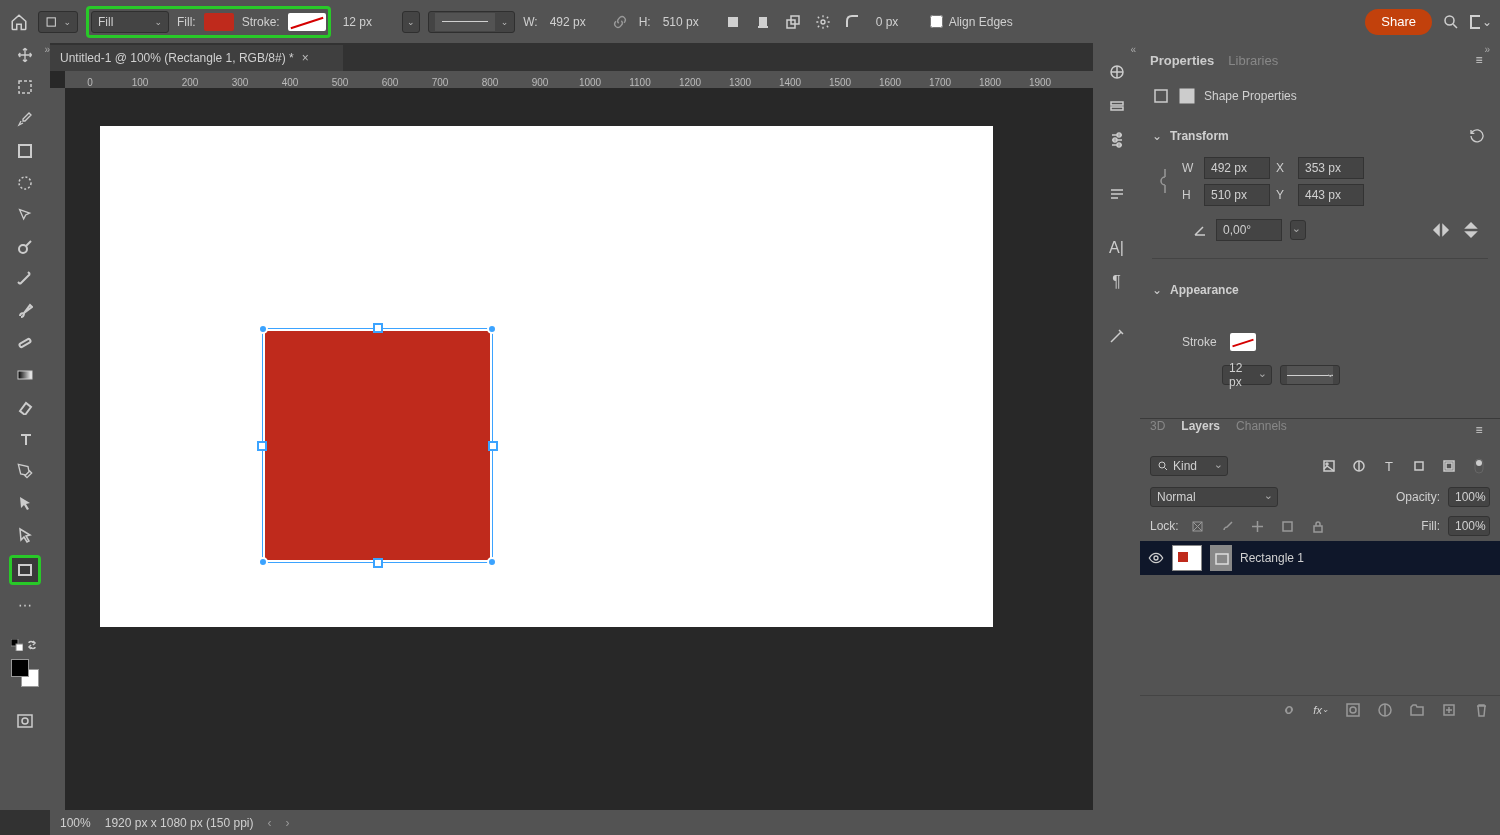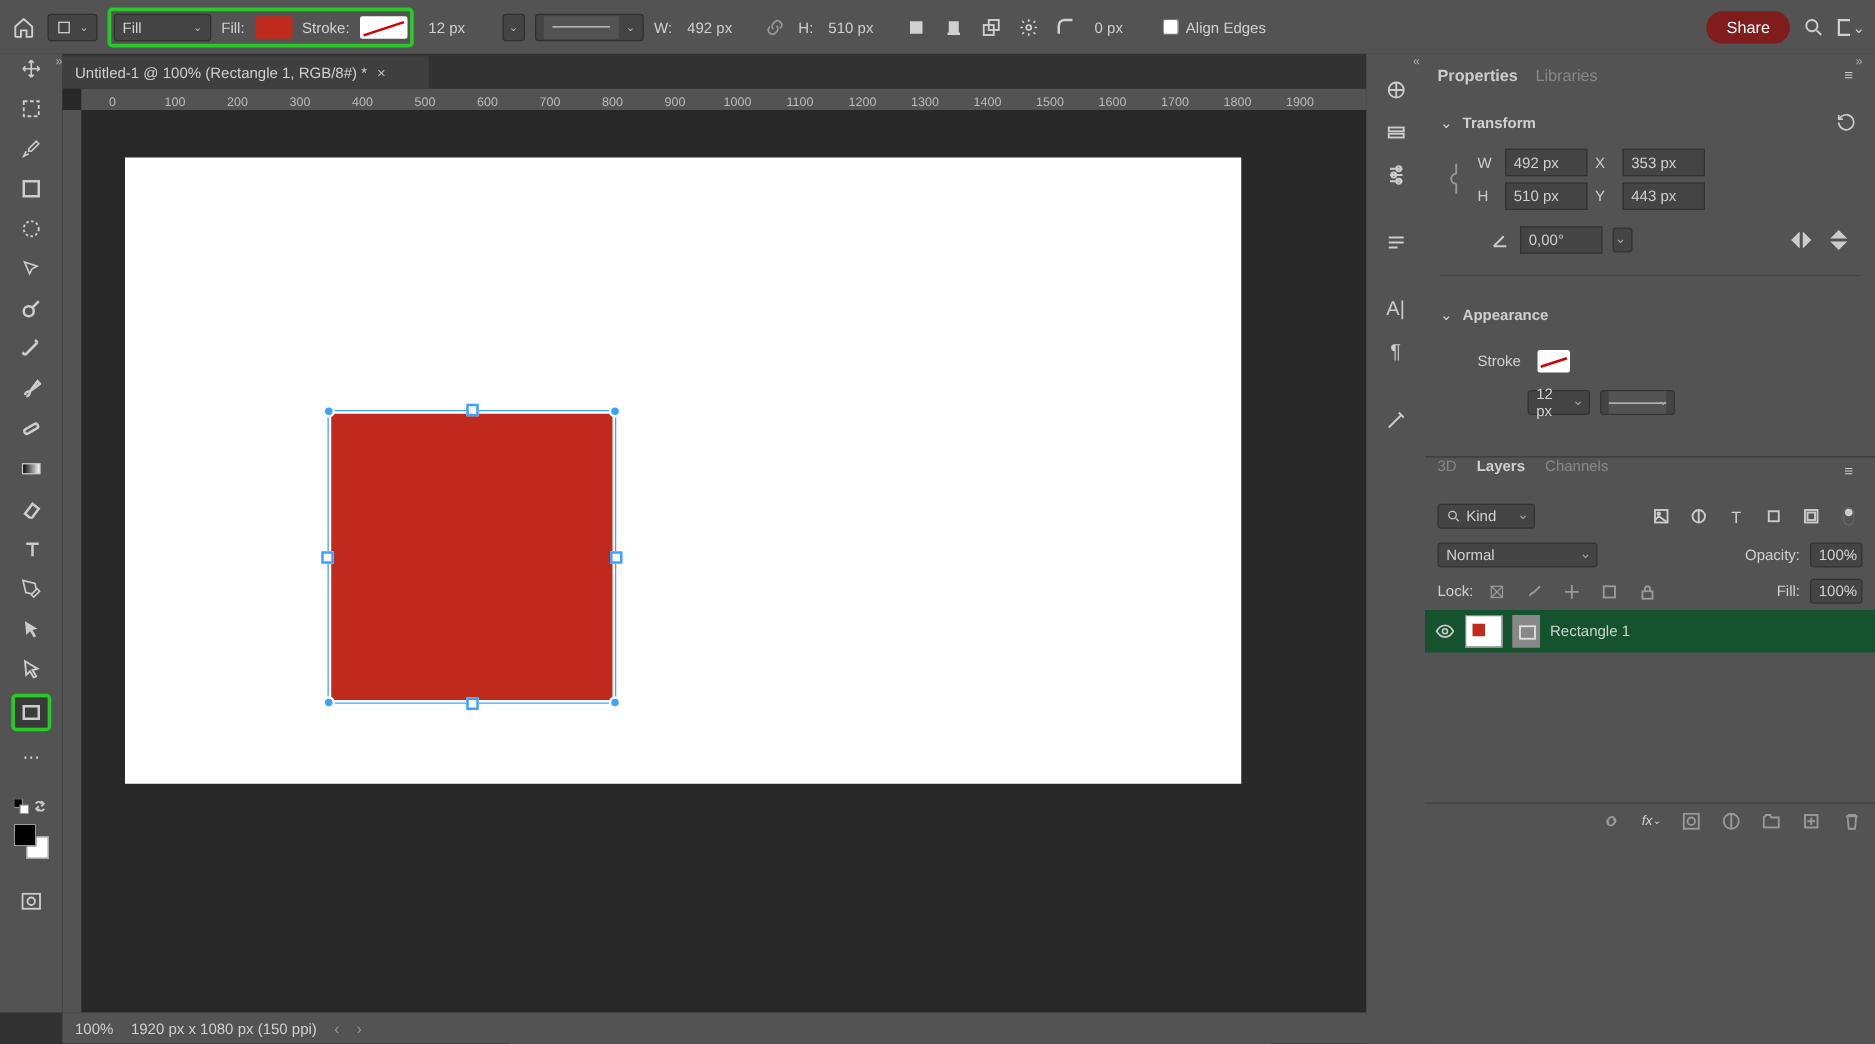--- a/index.html
+++ b/index.html
@@ -9,21 +9,21 @@
 
 .optbar{position:absolute;left:0;right:0;top:0;height:43px;background:#535353;display:flex;align-items:center;padding:0 8px;gap:8px}
 .optbar .lbl{color:#d0d0d0;font-size:12px}
 .optbar .num{width:55px;height:22px;background:#535353;border:0;color:#d0d0d0;font-size:12px;text-align:left;padding:0 4px}
 .swatch{width:30px;height:18px;display:inline-block;border-radius:2px}
 .stroke-swatch{width:38px;height:18px;display:inline-block;background:#fff;position:relative;border-radius:2px}
 .stroke-swatch::after{content:"";position:absolute;left:2px;right:2px;top:50%;height:2px;background:#d40000;transform:rotate(-18deg)}
 .dropdown{background:#444;border:1px solid #2f2f2f;border-radius:3px;height:22px;display:flex;align-items:center;padding:0 6px;gap:6px}
 .dropdown .dd-arrow{font-size:9px;color:#bbb}
 .highlight-box{border:3px solid #28c928;border-radius:4px;padding:2px;display:flex;align-items:center;gap:8px}
-.share-btn{background:#7f1d1d;border:0;border-radius:15px;color:#fff;height:26px;padding:0 16px;font-size:13px;cursor:pointer}
+.share-btn{background:#c2410c;border:0;border-radius:15px;color:#fff;height:26px;padding:0 16px;font-size:13px;cursor:pointer}
 .icon-btn{width:22px;height:22px;display:flex;align-items:center;justify-content:center;color:#d0d0d0;cursor:pointer}
 
 
 .left-tools{position:absolute;left:0;top:43px;bottom:25px;width:50px;background:#535353;display:flex;flex-direction:column;align-items:center;padding-top:0px;gap:8px}
 .left-tools .tool{width:26px;height:24px;display:flex;align-items:center;justify-content:center;color:#ccc;cursor:pointer}
 .tool-highlight{border:3px solid #28c928;border-radius:4px;padding:0}
 .tool-sep{height:6px}
 .swatches{width:28px;height:28px;position:relative}
 .swatches .fg{position:absolute;left:0;top:0;width:18px;height:18px;background:#000;border:1px solid #999}
 .swatches .bg{position:absolute;right:0;bottom:0;width:18px;height:18px;background:#fff;border:1px solid #999}
@@ -56,21 +56,21 @@
 .section-head{display:flex;align-items:center;gap:8px;padding:10px 12px;font-size:12px}
 .section-title{font-weight:bold}
 .field-row{display:flex;align-items:center;gap:8px;padding:3px 18px}
 .field-row .flbl{width:14px;color:#ccc}
 .field-row .fval{height:22px;background:#444;border:1px solid #333;padding:0 6px;display:flex;align-items:center;width:66px;font-size:12px}
 
 
 .layers-area{border-top:1px solid #3a3a3a}
 .layers-tabs{height:30px;display:flex;padding:0 10px;gap:16px}
 .layer-row{height:34px;display:flex;align-items:center;padding:0 8px;gap:8px}
-.layer-row.sel{background:#14532d}
+.layer-row.sel{background:#0f172a}
 .layer-thumb{width:30px;height:26px;border:1px solid #888;background:#fff}
 .layer-eye{width:16px;height:16px;display:flex;align-items:center;justify-content:center}
 .layers-footer{height:28px;display:flex;align-items:center;justify-content:flex-end;padding:0 8px;gap:10px;color:#999;border-top:1px solid #444}
 .small-dd{height:20px;background:#444;border:1px solid #333;padding:0 16px 0 6px;display:flex;align-items:center;position:relative;font-size:12px;border-radius:3px}
 .small-dd::after{content:"⌄";position:absolute;right:4px;top:1px;font-size:11px;color:#aaa}
 
 .line-style{width:60px;height:18px;background:#535353;display:flex;align-items:center;justify-content:center}
 .line-style::before{content:"";display:block;width:46px;height:1px;background:#d0d0d0}
 .flex-spacer{flex:1}
 .flex-shrink{display:flex;flex-direction:column;gap:5px}
@@ -399,20 +399,29 @@
       <span>»</span>
     </div>
   <div class="panel-tabs">
     <div class="tab">Properties</div>
     <div class="tab inactive">Libraries</div>
     <div class="flex-spacer"></div>
     <div class="icon-btn">≡</div>
   </div>
 
   <div class="panel-body">
+    <div class="section-head">
+      <svg width="18" height="18" stroke="#ccc" fill="none" stroke-width="1.5">
+          <rect x="3" y="3" width="12" height="12"></rect>
+        </svg>
+      <svg width="18" height="18" stroke="#ccc" fill="#ccc">
+          <rect x="2" y="2" width="14" height="14"></rect>
+        </svg>
+      <span>Shape Properties</span>
+    </div>
 
     <div class="section-head">
       <span>⌄</span>
       <span class="section-title">Transform</span>
       <div class="flex-spacer"></div>
       <div class="icon-btn">
           <svg width="16" height="16" viewBox="0 0 24 24" stroke="#ccc" fill="none" stroke-width="2">
             <path d="M3 12a9 9 0 1 0 3-7l-3 3M3 3v5h5"></path>
           </svg>
         </div>
@@ -464,21 +473,21 @@
           </svg>
         </div>
     </div>
 
     <div style="height:1px;background:#444;margin:14px 12px"></div>
 
     <div class="section-head">
       <span>⌄</span>
       <span class="section-title">Appearance</span>
     </div>
-    <div class="field-row" style="padding-left:42px;margin-top:8px">
+    <div class="field-row" style="padding-left:42px;margin-top:23px">
         <span style="width:40px">Stroke</span>
         <span class="stroke-swatch" style="width:26px"></span>
       </div>
     <div class="field-row" style="padding-left:82px;margin-top:8px">
       <div class="small-dd" style="width:50px">12 px</div>
       <div class="small-dd" style="width:60px">
           <div class="line-style" style="width:50px"></div>
         </div>
     </div>
     <div style="height:30px"></div>

